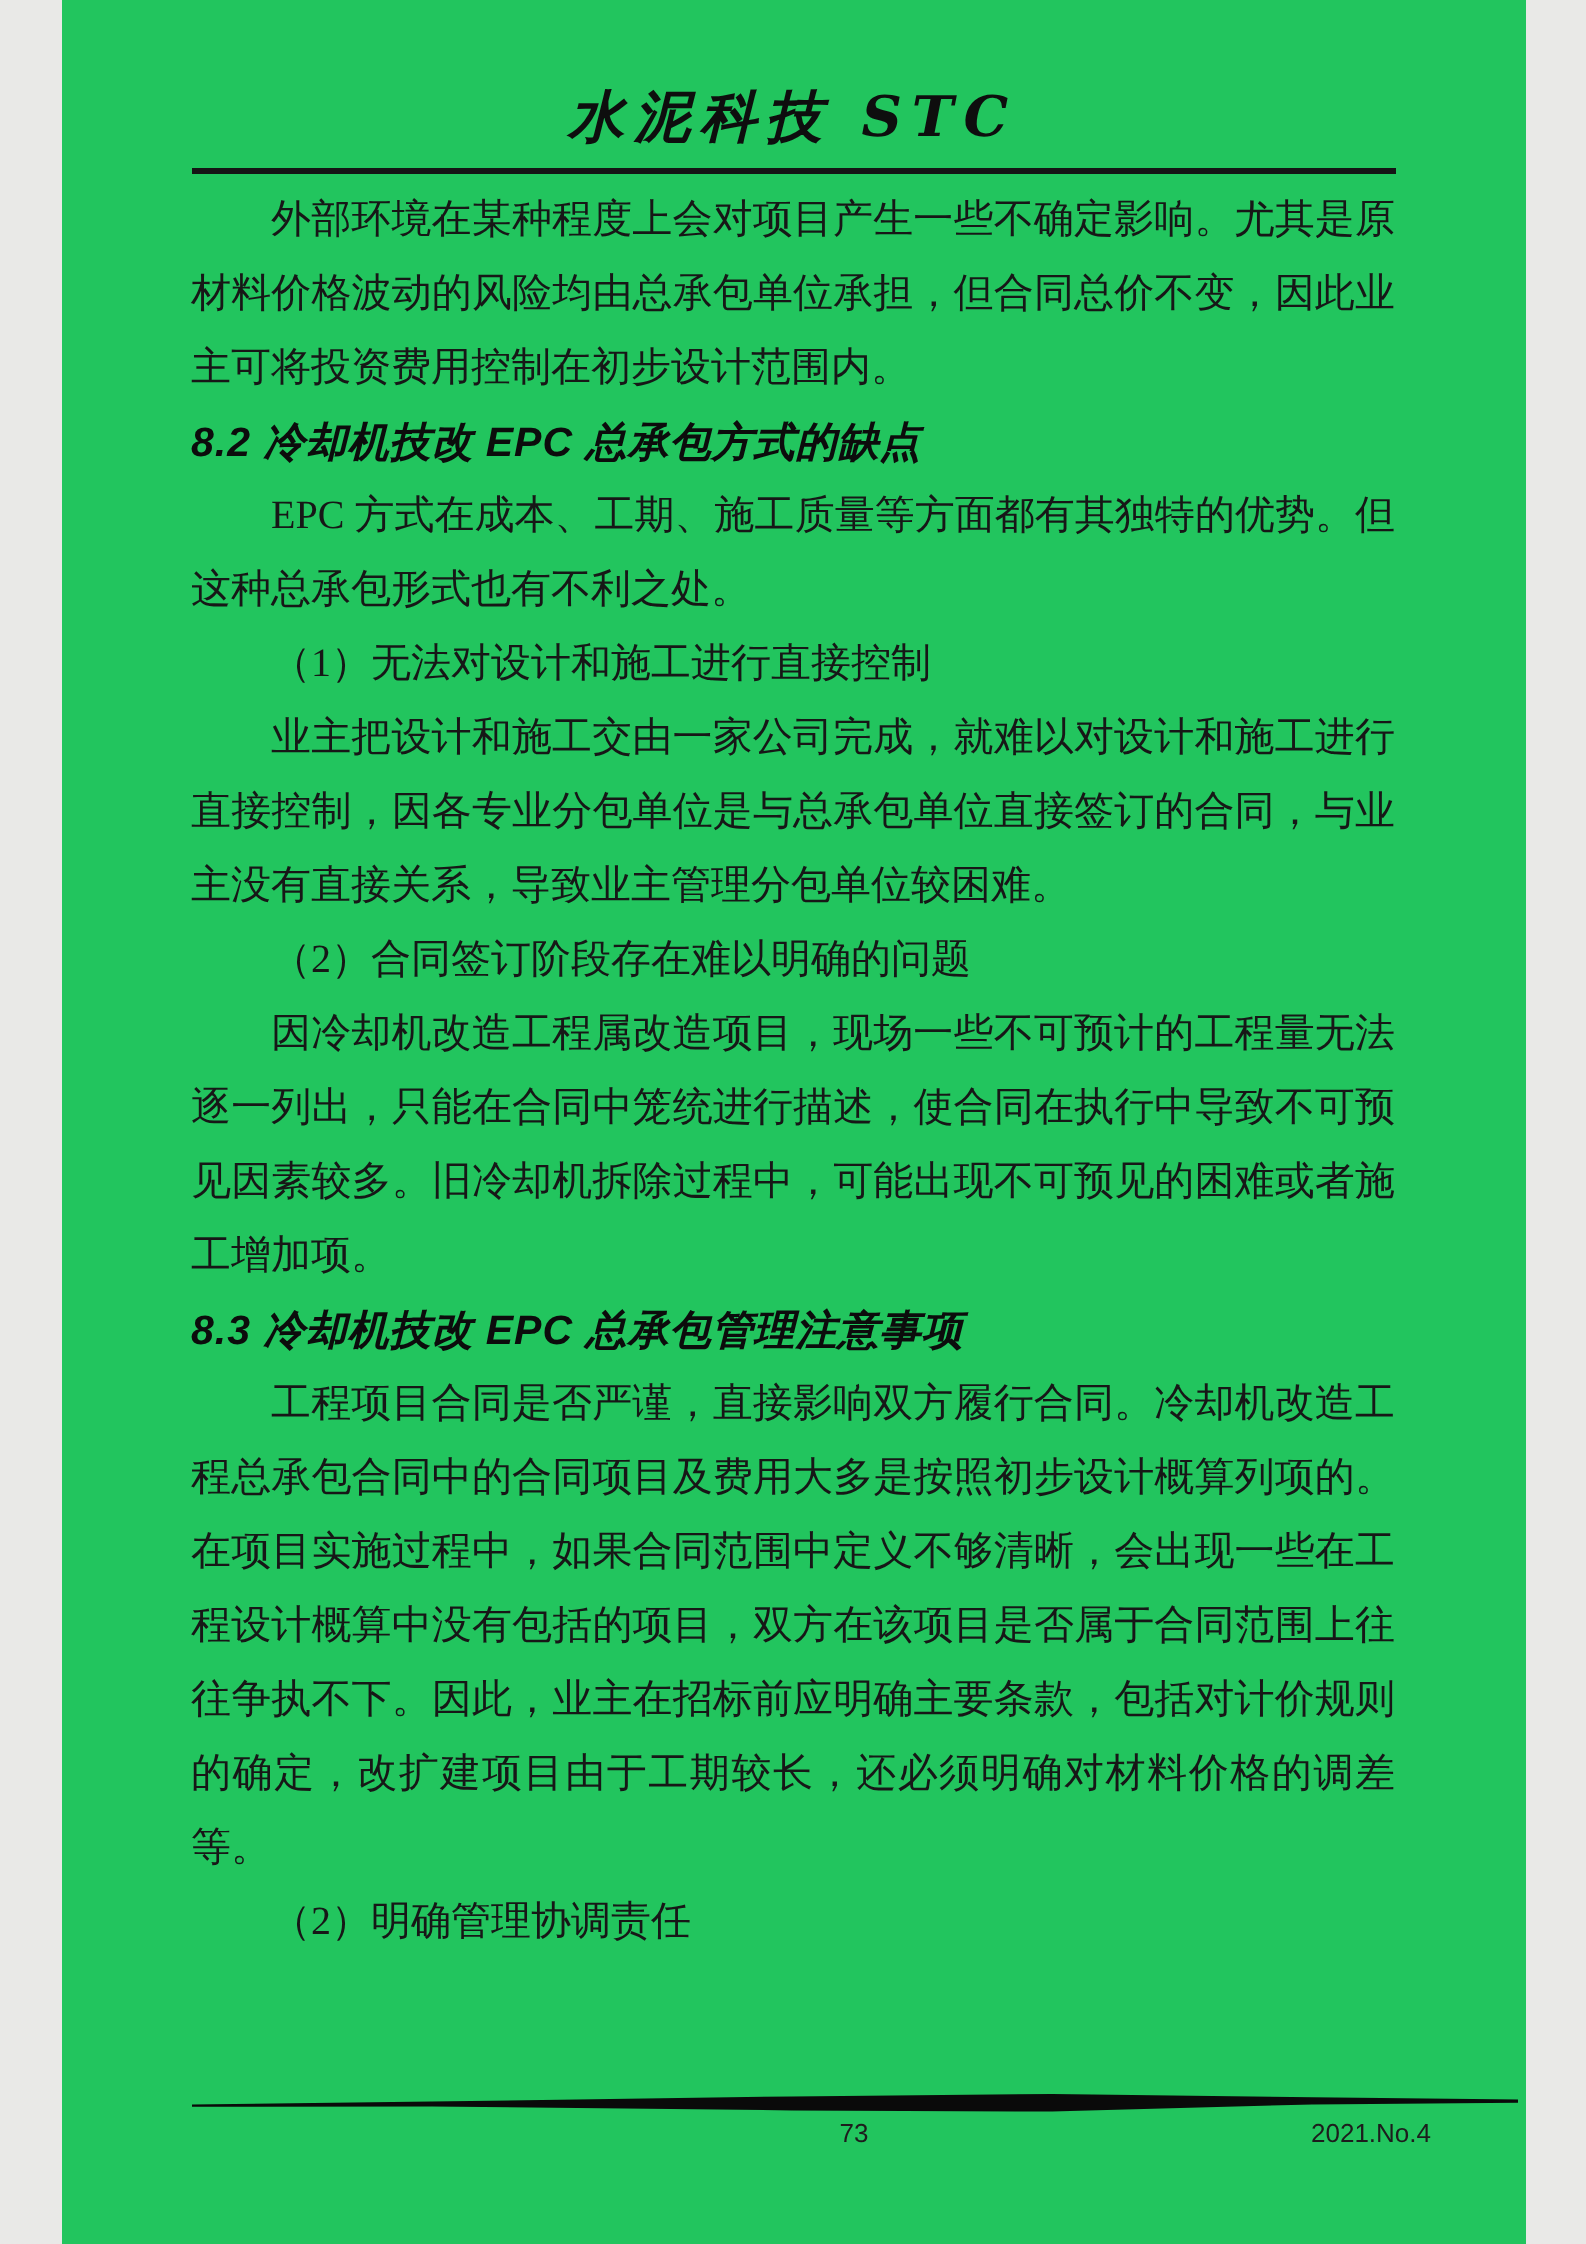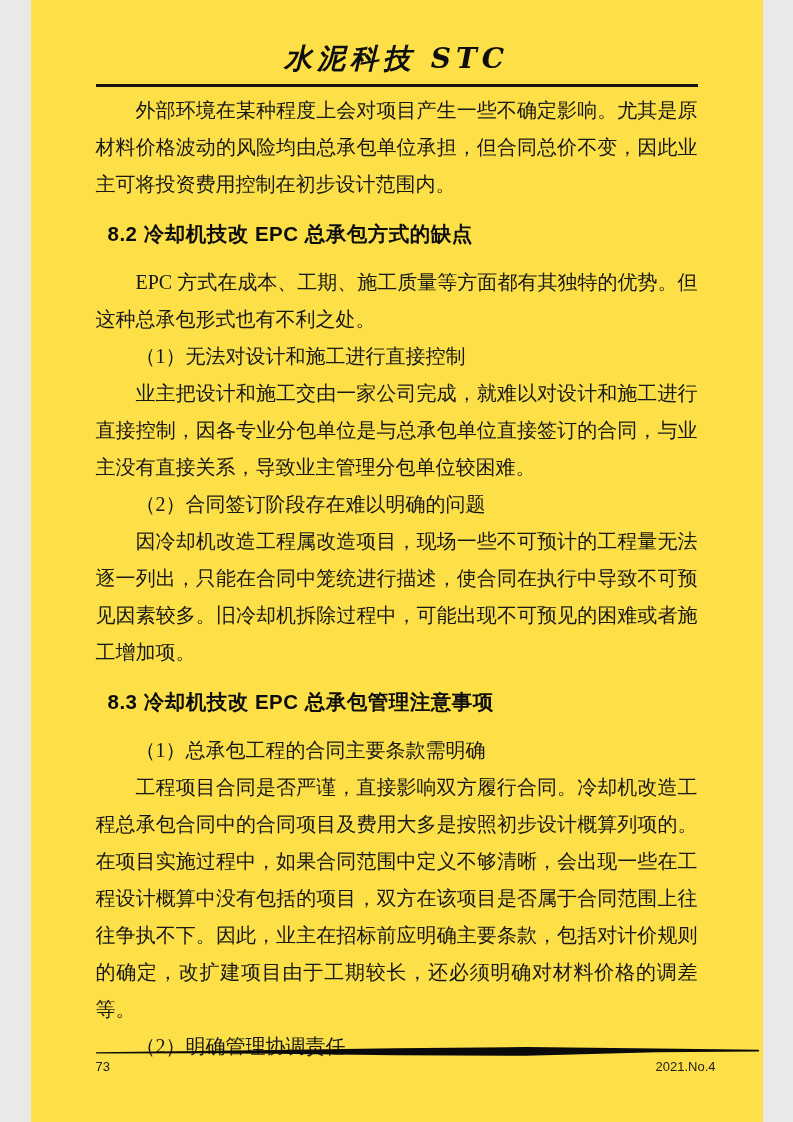--- a/index.html
+++ b/index.html
@@ -1,21 +1,21 @@
 <!DOCTYPE html>
 <html><head>
 <meta charset="utf-8">
 <style>
   html, body { margin: 0; padding: 0; background: #e9e9e7; }
   .page {
     position: relative;
     width: 732px;
     height: 1122px;
     margin: 0 auto;
-    background: #fde047;
+    background: #22c55e;
     box-sizing: border-box;
     padding: 42px 65px 0 65px;
     overflow: hidden;
   }
   
   .journal-title {
     text-align: center;
     font-family: "DejaVu Serif", serif;
     font-style: italic;
     font-weight: 700;
@@ -33,45 +33,46 @@
   .article {
     margin-top: 5px;
     font-family: "Liberation Serif", "DejaVu Serif", serif;
     font-size: 20px;
     line-height: 37px;
     text-align: justify;
     color: #171717;
   }
   .para { margin: 0; text-indent: 2em; }
   .heading {
-    margin: 12px;
+    margin: 0;
     font-family: "Liberation Sans", "DejaVu Sans", sans-serif;
     font-size: 20.5px;
     font-weight: 700;
     letter-spacing: 0.5px;
     color: #0c0c0c;
     text-indent: 0;
+    font-style: italic;
   }
   
   .page-footer {
     position: absolute;
     left: 65px;
     top: 1046px;
     width: 663px;
   }
   .footer-rule { display: block; width: 663px; height: 12px; }
   .footer-meta {
     position: relative;
     height: 18px;
     margin-top: 1px;
     font-family: "Liberation Sans", "DejaVu Sans", sans-serif;
     font-size: 13px;
     color: #1d1d1d;
   }
-  .page-number { position: absolute; left: 0; right: 0; text-align: left; }
+  .page-number { position: absolute; left: 0; right: 0; text-align: center; }
   .issue-number { position: absolute; right: 43px; top: 0; }
 </style>
 </head>
 <body>
 
 <div class="page">
 
   <header>
     <div class="journal-title">水泥科技 STC</div>
     <div class="header-rule"></div>
@@ -79,21 +80,20 @@
 
   <main class="article">
     <p class="para">外部环境在某种程度上会对项目产生一些不确定影响。尤其是原材料价格波动的风险均由总承包单位承担，但合同总价不变，因此业主可将投资费用控制在初步设计范围内。</p>
     <h2 class="heading">8.2 冷却机技改 EPC 总承包方式的缺点</h2>
     <p class="para">EPC 方式在成本、工期、施工质量等方面都有其独特的优势。但这种总承包形式也有不利之处。</p>
     <p class="para">（1）无法对设计和施工进行直接控制</p>
     <p class="para">业主把设计和施工交由一家公司完成，就难以对设计和施工进行直接控制，因各专业分包单位是与总承包单位直接签订的合同，与业主没有直接关系，导致业主管理分包单位较困难。</p>
     <p class="para">（2）合同签订阶段存在难以明确的问题</p>
     <p class="para">因冷却机改造工程属改造项目，现场一些不可预计的工程量无法逐一列出，只能在合同中笼统进行描述，使合同在执行中导致不可预见因素较多。旧冷却机拆除过程中，可能出现不可预见的困难或者施工增加项。</p>
     <h2 class="heading">8.3 冷却机技改 EPC 总承包管理注意事项</h2>
-    <p class="para">（1）总承包工程的合同主要条款需明确</p>
     <p class="para">工程项目合同是否严谨，直接影响双方履行合同。冷却机改造工程总承包合同中的合同项目及费用大多是按照初步设计概算列项的。在项目实施过程中，如果合同范围中定义不够清晰，会出现一些在工程设计概算中没有包括的项目，双方在该项目是否属于合同范围上往往争执不下。因此，业主在招标前应明确主要条款，包括对计价规则的确定，改扩建项目由于工期较长，还必须明确对材料价格的调差等。</p>
     <p class="para">（2）明确管理协调责任</p>
   </main>
 
   <footer class="page-footer">
     <svg class="footer-rule" viewBox="0 0 663 12" preserveAspectRatio="none" aria-hidden="true">
       <polygon fill="#0a0a0a" points="0,6.2 120,4.8 300,2.2 430,1.0 560,2.6 663,3.8 663,5.4 560,6.2 430,9.8 300,9.2 120,7.2 0,7.4"></polygon>
     </svg>
     <div class="footer-meta">
       <span class="page-number">73</span>

